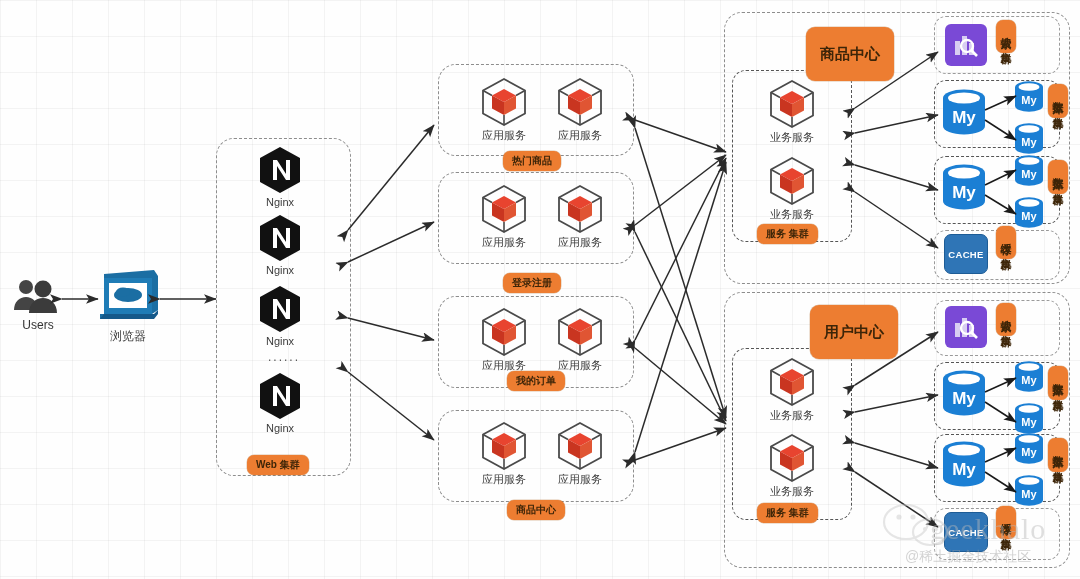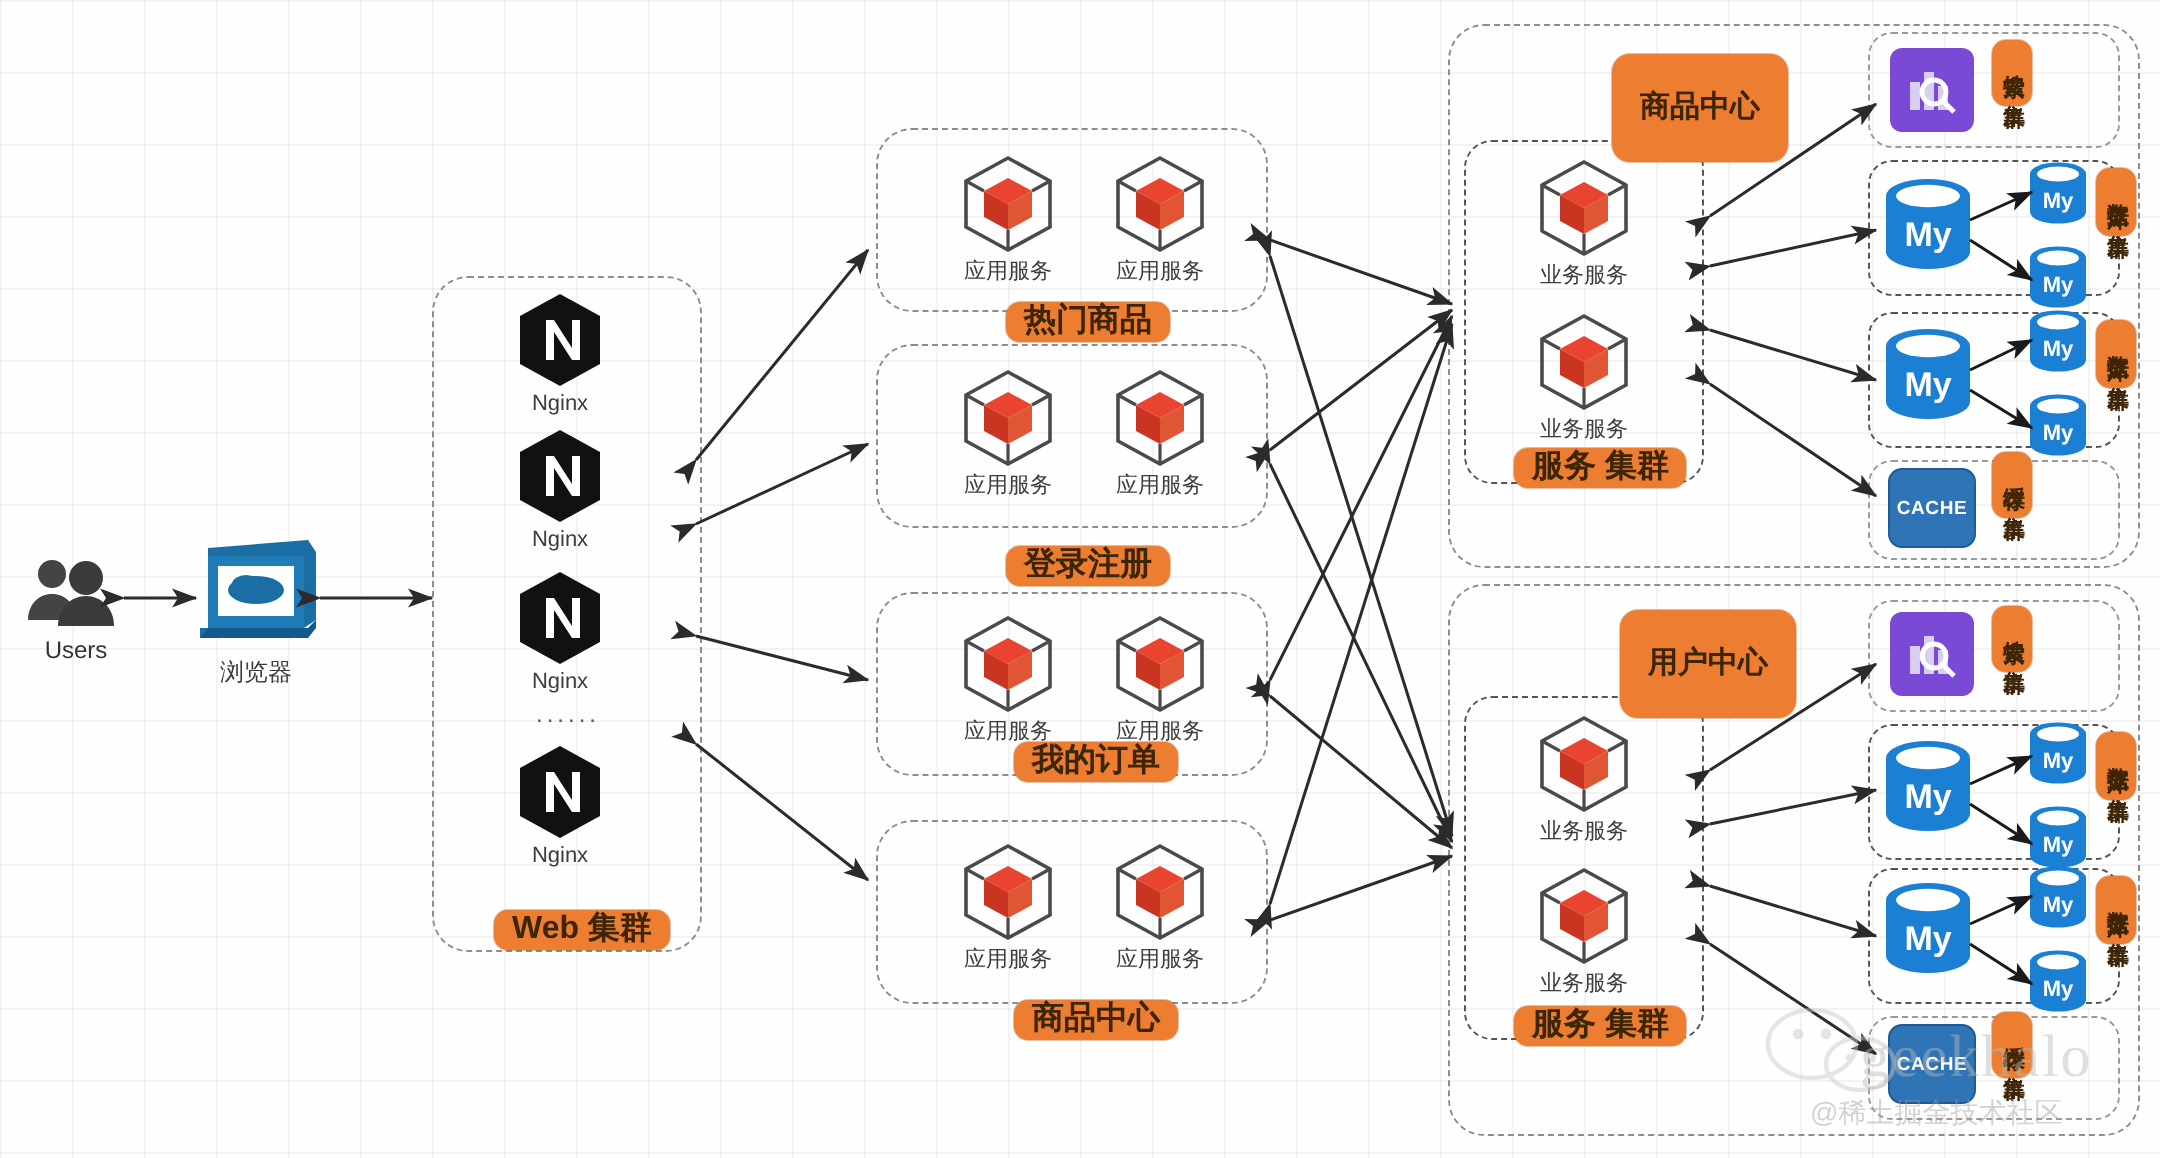--- a/index.html
+++ b/index.html
@@ -27,21 +27,21 @@
     background:transparent;
   }
   .dash-box.fine { border-width:1.4px; border-style:dashed; border-color:#9a9a9a; }
   .dash-box.dense { border:1.6px dashed #555; border-radius:14px; }
 
   
   .pill {
     position:absolute;
     background:#ED7D31;
     color:#3d2508;
-    font-size:16px;
+    font-size:10px;
     font-weight:bold;
     border-radius:7px;
     padding:3px 9px;
     white-space:nowrap;
     line-height:14px;
     z-index:8;
     box-shadow:0 0 0 0.5px rgba(160,80,10,.35);
   }
   .pill.big { font-size:15px; padding:20px 14px; border-radius:9px; }
   .pill.vert {

